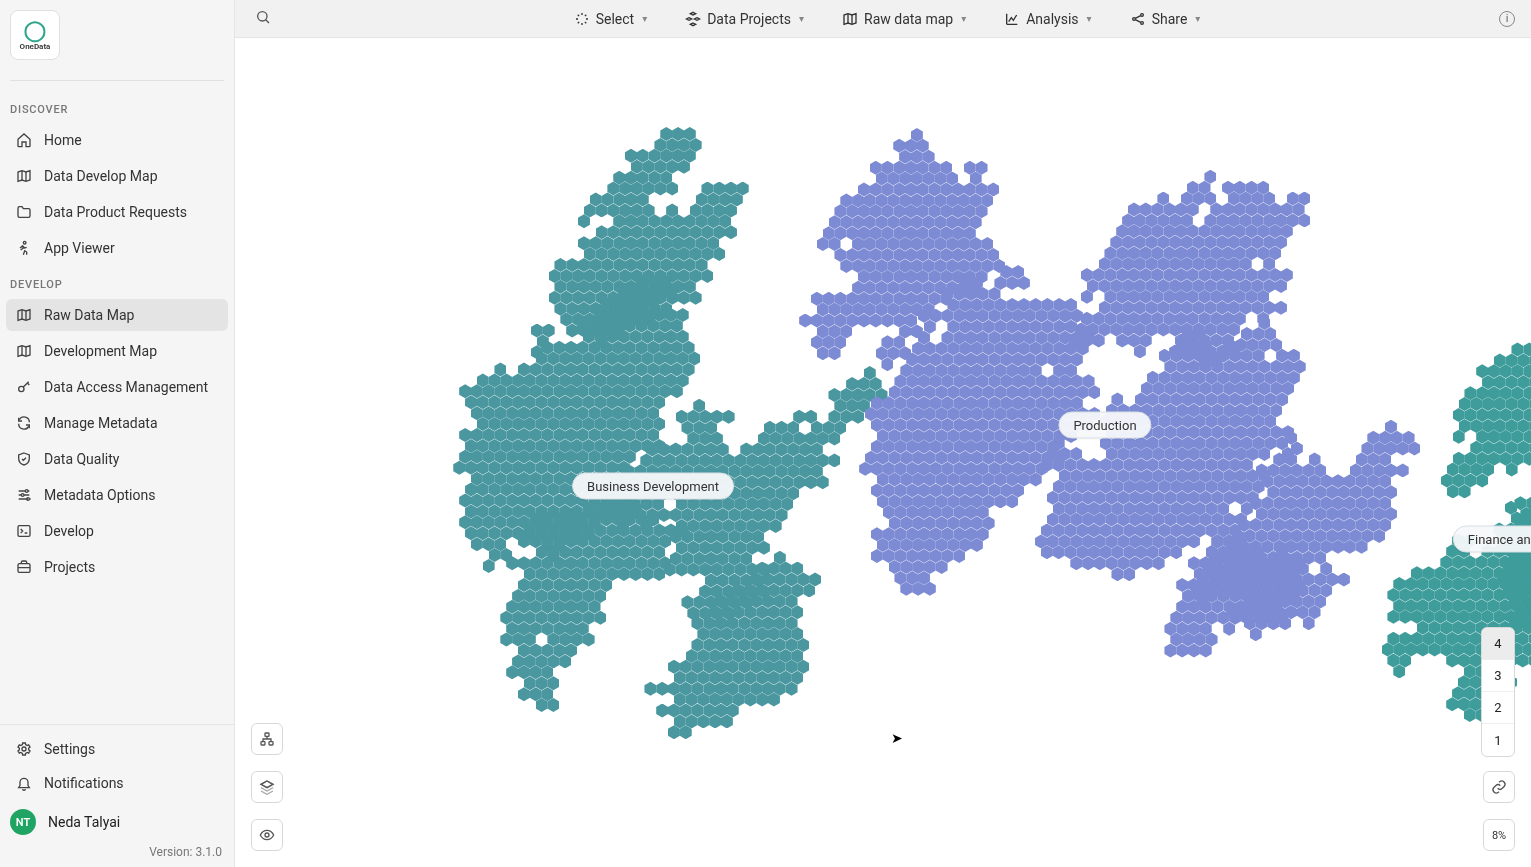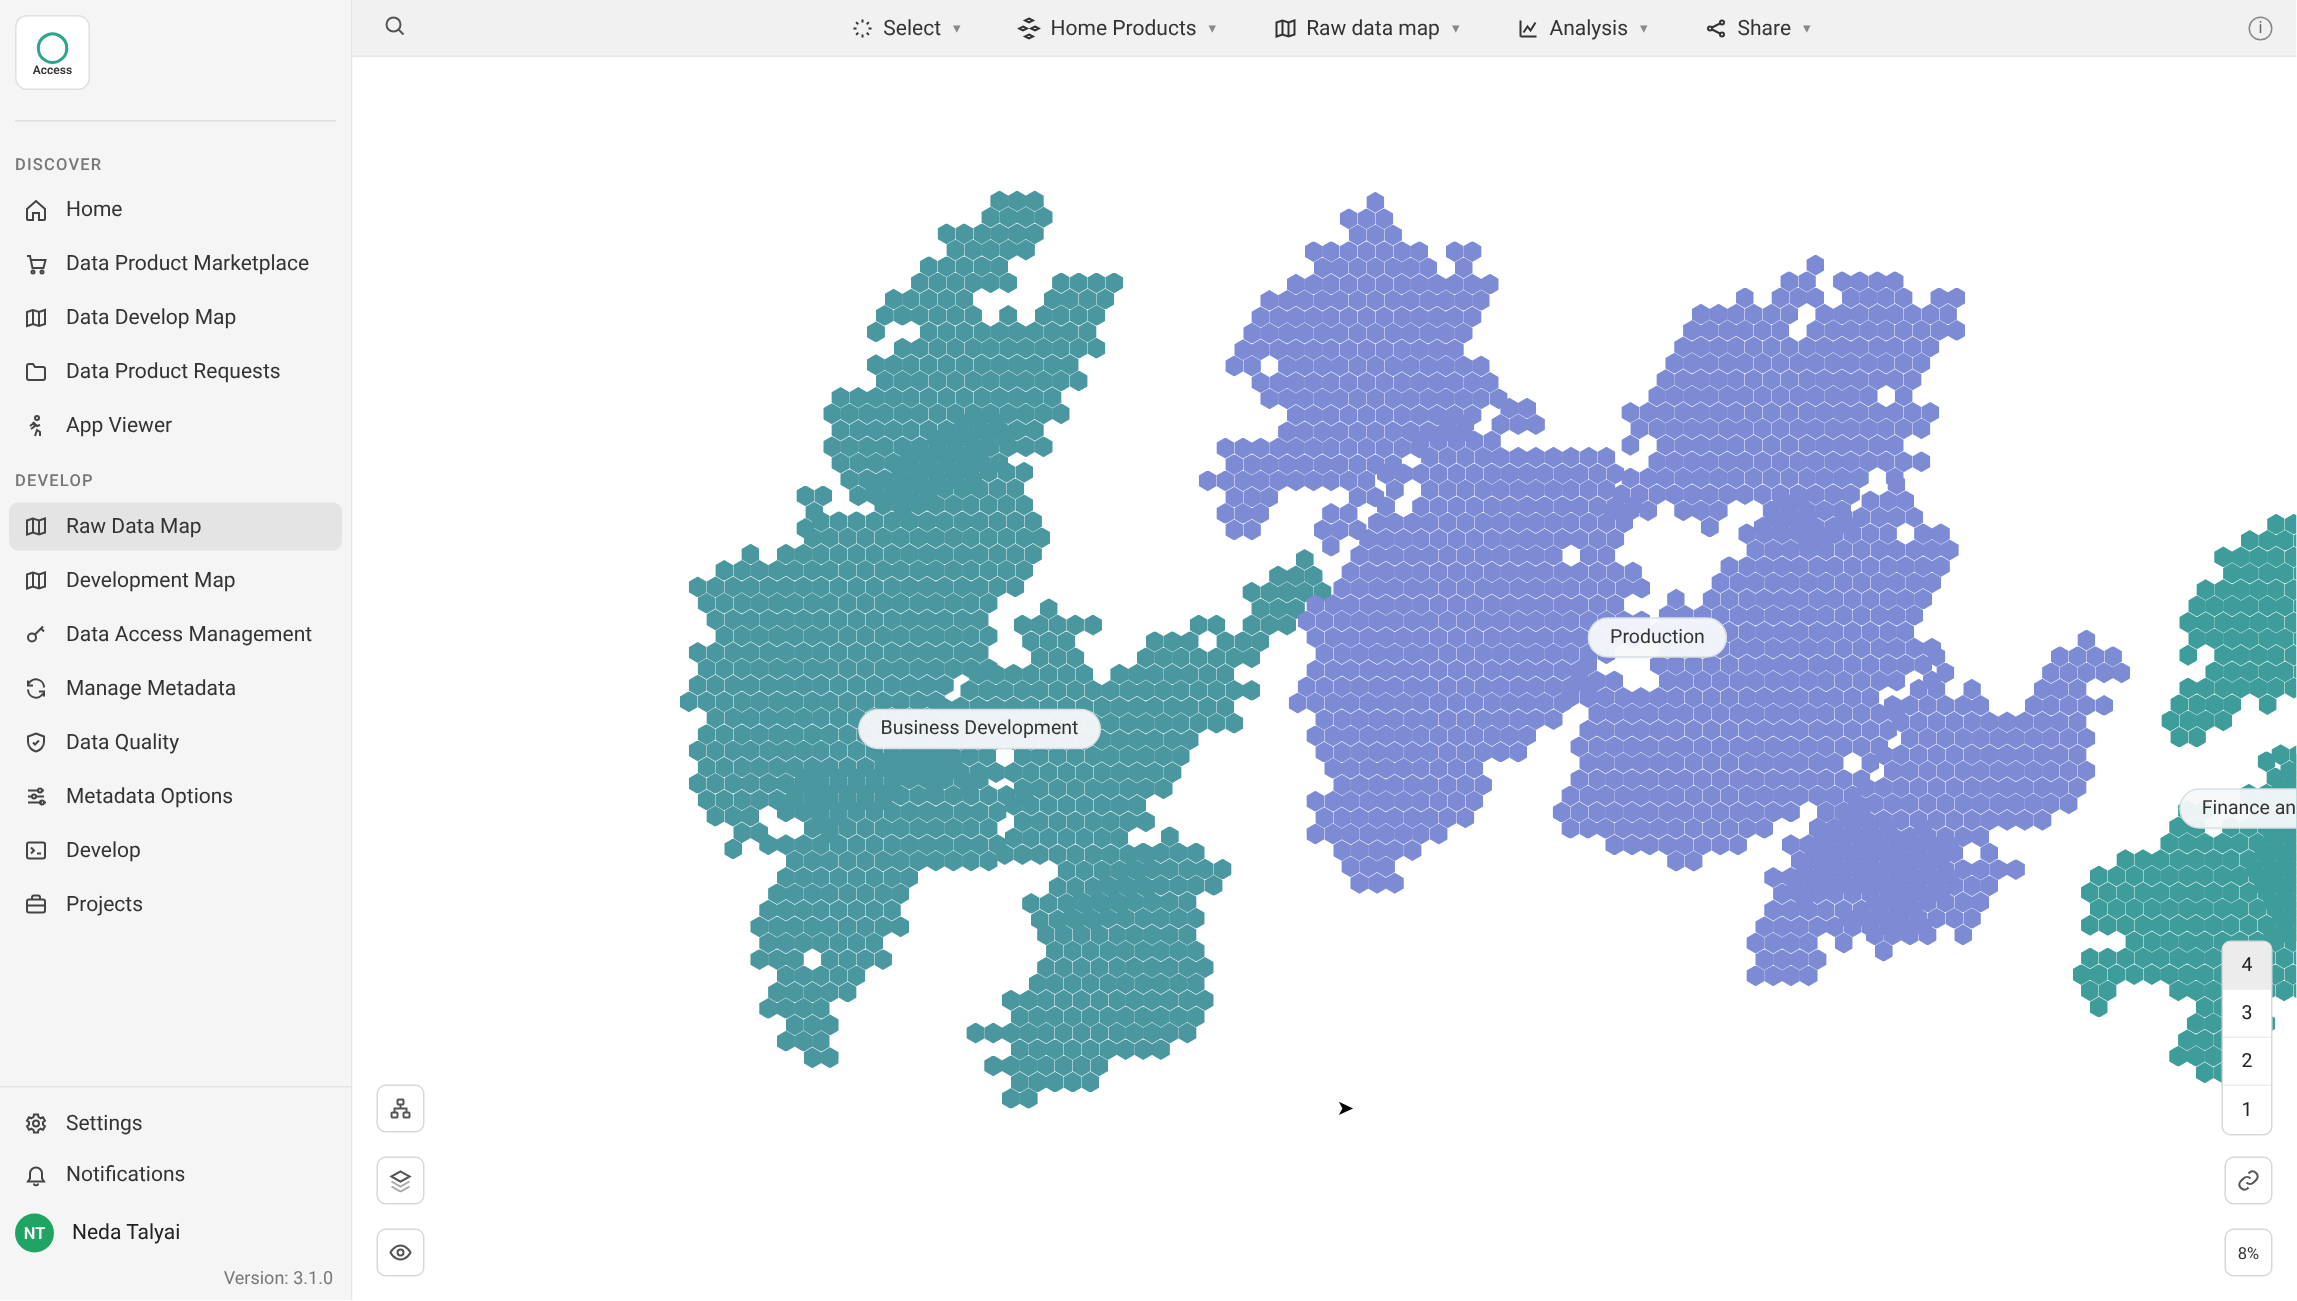--- a/index.html
+++ b/index.html
@@ -255,43 +255,33 @@
       pointer-events: none;
     }
     svg.ico { width: 16px; height: 16px; }
   </style>
 </head>
 <body>
 
 <aside class="sidebar">
   <div class="logo-box">
     <span class="logo-icon">◯</span>
-    <span class="logo-text">Access</span>
+    <span class="logo-text">OneData</span>
   </div>
   <div class="sidebar-divider"></div>
 
   <div class="sidebar-section-label">DISCOVER</div>
 
   <div class="sidebar-item">
     <span class="icon">
       <svg class="ico" viewBox="0 0 24 24" fill="none" stroke="currentColor" stroke-width="2">
           <path d="M3 11l9-8 9 8v10a1 1 0 0 1-1 1h-5v-7h-6v7H4a1 1 0 0 1-1-1z"></path>
         </svg>
     </span>
     <span class="label">Home</span>
-  </div>
-  <div class="sidebar-item">
-    <span class="icon">
-      <svg class="ico" viewBox="0 0 24 24" fill="none" stroke="currentColor" stroke-width="2">
-          <circle cx="9" cy="20" r="1.5"></circle>
-          <circle cx="18" cy="20" r="1.5"></circle>
-          <path d="M3 4h3l2.5 12h11l2-8H7"></path>
-        </svg>
-    </span>
-    <span class="label">Data Product Marketplace</span>
   </div>
   <div class="sidebar-item">
     <span class="icon">
       <svg class="ico" viewBox="0 0 24 24" fill="none" stroke="currentColor" stroke-width="2">
           <path d="M9 4 3 6v14l6-2 6 2 6-2V4l-6 2-6-2z"></path>
           <path d="M9 4v14M15 6v14"></path>
         </svg>
     </span>
     <span class="label">Data Develop Map</span>
   </div>
@@ -431,21 +421,21 @@
         <svg class="ico" viewBox="0 0 24 24" fill="none" stroke="currentColor" stroke-width="2">
             <path d="M12 3v3M12 18v3M3 12h3M18 12h3M5.6 5.6l2.1 2.1M16.3 16.3l2.1 2.1M5.6 18.4l2.1-2.1M16.3 7.7l2.1-2.1"></path>
           </svg>
         <span>Select</span>
         <span class="chev">▾</span>
       </div>
       <div class="topbar-action">
         <svg class="ico" viewBox="0 0 24 24" fill="none" stroke="currentColor" stroke-width="2">
             <path d="M12 2l4 2-4 2-4-2zM6 10l4 2-4 2-4-2zM18 10l4 2-4 2-4-2zM12 18l4 2-4 2-4-2z"></path>
           </svg>
-        <span>Home Products</span>
+        <span>Data Projects</span>
         <span class="chev">▾</span>
       </div>
       <div class="topbar-action">
         <svg class="ico" viewBox="0 0 24 24" fill="none" stroke="currentColor" stroke-width="2">
             <path d="M9 4 3 6v14l6-2 6 2 6-2V4l-6 2-6-2z"></path>
             <path d="M9 4v14M15 6v14"></path>
           </svg>
         <span>Raw data map</span>
         <span class="chev">▾</span>
       </div>

